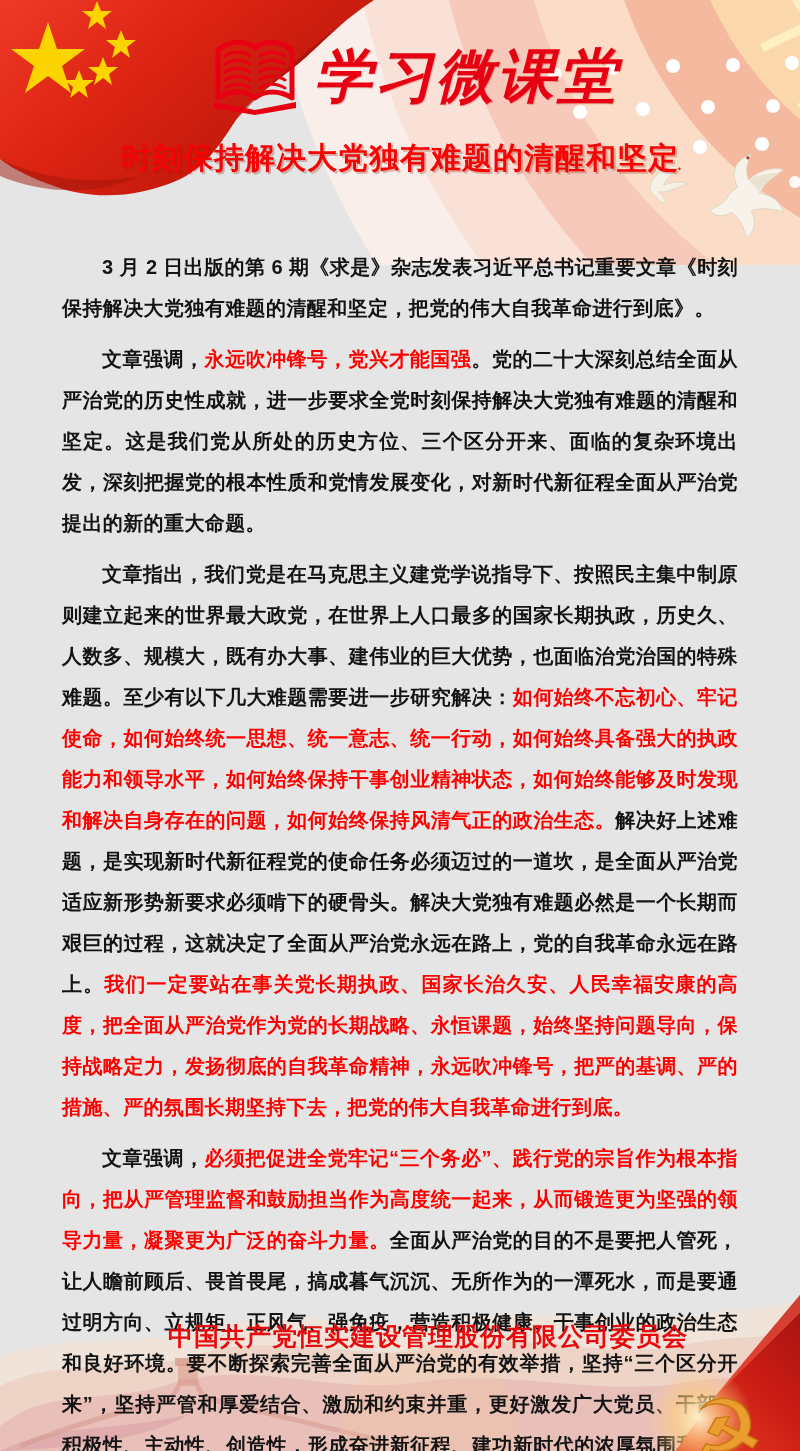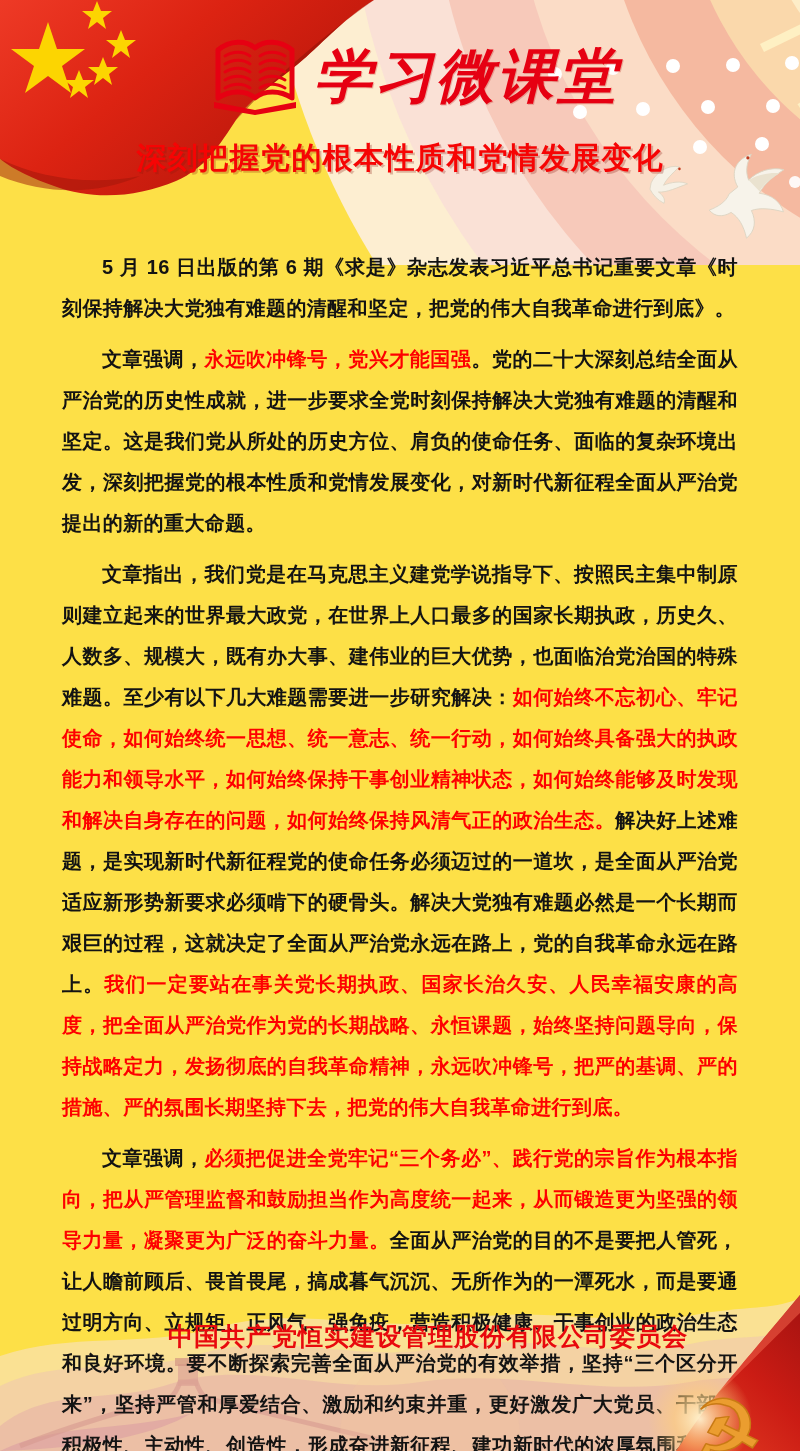--- a/index.html
+++ b/index.html
@@ -1,17 +1,17 @@
 <!DOCTYPE html>
 <html><head>
 <meta charset="utf-8">
 <style>
   html,body{margin:0;padding:0;background:#ffffff;}
   .poster{
-    position:relative;width:800px;height:1451px;overflow:hidden;background:#fde047;
+    position:relative;width:800px;height:1451px;overflow:hidden;background:#e5e5e5;
     font-family:"Liberation Sans",sans-serif;
   }
   .deco{position:absolute;pointer-events:none;}
   #sunburst{top:0;right:0;z-index:0;}
   #flag{top:0;left:0;z-index:1;}
   #doves{top:140px;right:0;z-index:1;}
   #greatwall{bottom:0;left:0;z-index:0;}
   #ribbon{bottom:0;right:0;z-index:3;}
 
   .brand{position:absolute;top:36px;left:212px;display:flex;align-items:center;gap:16px;z-index:2;}
@@ -129,25 +129,25 @@
         <path d="M48,20 C55,15 65,15 73,20"></path>
           <path d="M48,28 C55,23 65,23 73,28"></path>
         <path d="M48,36 C55,31 65,31 73,36"></path>
           <path d="M48,44 C55,39 65,39 73,44"></path>
         <path d="M48,52 C55,47 65,47 73,52"></path>
       </g>
     </svg>
     <span class="brand-title">学习微课堂</span>
   </div>
 
-  <div class="headline l1">深刻把握党的根本性质和党情发展变化</div>
+  <div class="headline l1">时刻保持解决大党独有难题的清醒和坚定</div>
 
   <div class="article">
-      <p class="para"><span class="seg">5 月 16 日出版的第 6 期《求是》杂志发表习近平总书记重要文章《时刻保持解决大党独有难题的清醒和坚定，把党的伟大自我革命进行到底》。</span></p>
-      <p class="para"><span class="seg">文章强调，</span><span class="seg red">永远吹冲锋号，党兴才能国强</span><span class="seg">。党的二十大深刻总结全面从严治党的历史性成就，进一步要求全党时刻保持解决大党独有难题的清醒和坚定。这是我们党从所处的历史方位、肩负的使命任务、面临的复杂环境出发，深刻把握党的根本性质和党情发展变化，对新时代新征程全面从严治党提出的新的重大命题。</span></p>
+      <p class="para"><span class="seg">3 月 2 日出版的第 6 期《求是》杂志发表习近平总书记重要文章《时刻保持解决大党独有难题的清醒和坚定，把党的伟大自我革命进行到底》。</span></p>
+      <p class="para"><span class="seg">文章强调，</span><span class="seg red">永远吹冲锋号，党兴才能国强</span><span class="seg">。党的二十大深刻总结全面从严治党的历史性成就，进一步要求全党时刻保持解决大党独有难题的清醒和坚定。这是我们党从所处的历史方位、三个区分开来、面临的复杂环境出发，深刻把握党的根本性质和党情发展变化，对新时代新征程全面从严治党提出的新的重大命题。</span></p>
       <p class="para"><span class="seg">文章指出，我们党是在马克思主义建党学说指导下、按照民主集中制原则建立起来的世界最大政党，在世界上人口最多的国家长期执政，历史久、人数多、规模大，既有办大事、建伟业的巨大优势，也面临治党治国的特殊难题。至少有以下几大难题需要进一步研究解决：</span><span class="seg red">如何始终不忘初心、牢记使命，如何始终统一思想、统一意志、统一行动，如何始终具备强大的执政能力和领导水平，如何始终保持干事创业精神状态，如何始终能够及时发现和解决自身存在的问题，如何始终保持风清气正的政治生态。</span><span class="seg">解决好上述难题，是实现新时代新征程党的使命任务必须迈过的一道坎，是全面从严治党适应新形势新要求必须啃下的硬骨头。解决大党独有难题必然是一个长期而艰巨的过程，这就决定了全面从严治党永远在路上，党的自我革命永远在路上。</span><span class="seg red">我们一定要站在事关党长期执政、国家长治久安、人民幸福安康的高度，把全面从严治党作为党的长期战略、永恒课题，始终坚持问题导向，保持战略定力，发扬彻底的自我革命精神，永远吹冲锋号，把严的基调、严的措施、严的氛围长期坚持下去，把党的伟大自我革命进行到底。</span></p>
       <p class="para"><span class="seg">文章强调，</span><span class="seg red">必须把促进全党牢记“三个务必”、践行党的宗旨作为根本指向，把从严管理监督和鼓励担当作为高度统一起来，从而锻造更为坚强的领导力量，凝聚更为广泛的奋斗力量。</span><span class="seg">全面从严治党的目的不是要把人管死，让人瞻前顾后、畏首畏尾，搞成暮气沉沉、无所作为的一潭死水，而是要通过明方向、立规矩、正风气、强免疫，营造积极健康、干事创业的政治生态和良好环境。要不断探索完善全面从严治党的有效举措，坚持“三个区分开来”，坚持严管和厚爱结合、激励和约束并重，更好激发广大党员、干部的积极性、主动性、创造性，形成奋进新征程、建功新时代的浓厚氛围和生动局面。</span></p>
     </div>
 
   <svg id="greatwall" class="deco" width="800" height="215" viewBox="0 0 800 215">
     <path d="M0,120 C70,96 140,112 215,92 C300,68 370,98 455,84 C545,68 620,94 700,78 C745,70 775,74 800,62 L800,215 L0,215 Z" fill="#f7e2d2" opacity="0.55"></path>
     <path d="M0,150 C60,120 130,140 200,118 C280,94 360,128 440,112 C530,94 610,126 690,108 C735,98 775,104 800,92 L800,215 L0,215 Z" fill="#eec3b4" opacity="0.5"></path>
     <path d="M0,190 C50,150 110,168 170,148 C250,122 330,160 420,146 C510,132 600,162 690,146 C735,138 775,146 800,134 L800,215 L0,215 Z" fill="#e3a8a8" opacity="0.45"></path>
     <path d="M0,215 C60,186 120,196 190,178 C160,196 100,212 0,215 Z" fill="#d897a2" opacity="0.5"></path>
     <path d="M20,210 C70,190 120,176 170,162 C175,158 178,152 180,146 L196,146 C198,152 201,158 206,162 C260,176 320,190 380,204" fill="none" stroke="#d79a90" stroke-width="5" opacity="0.6"></path>

